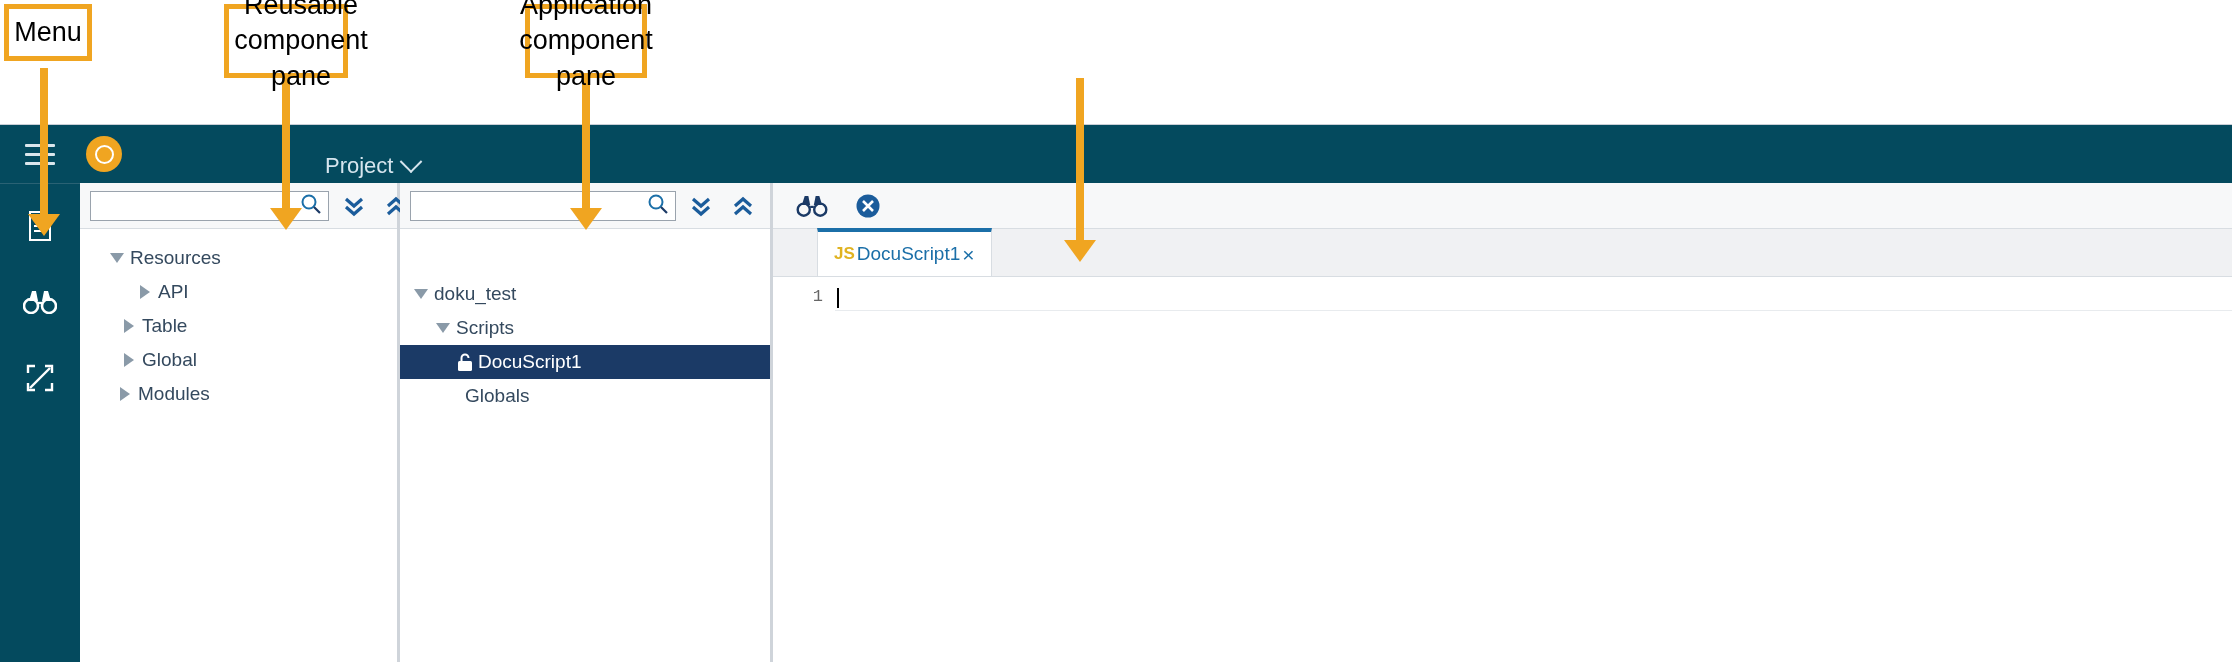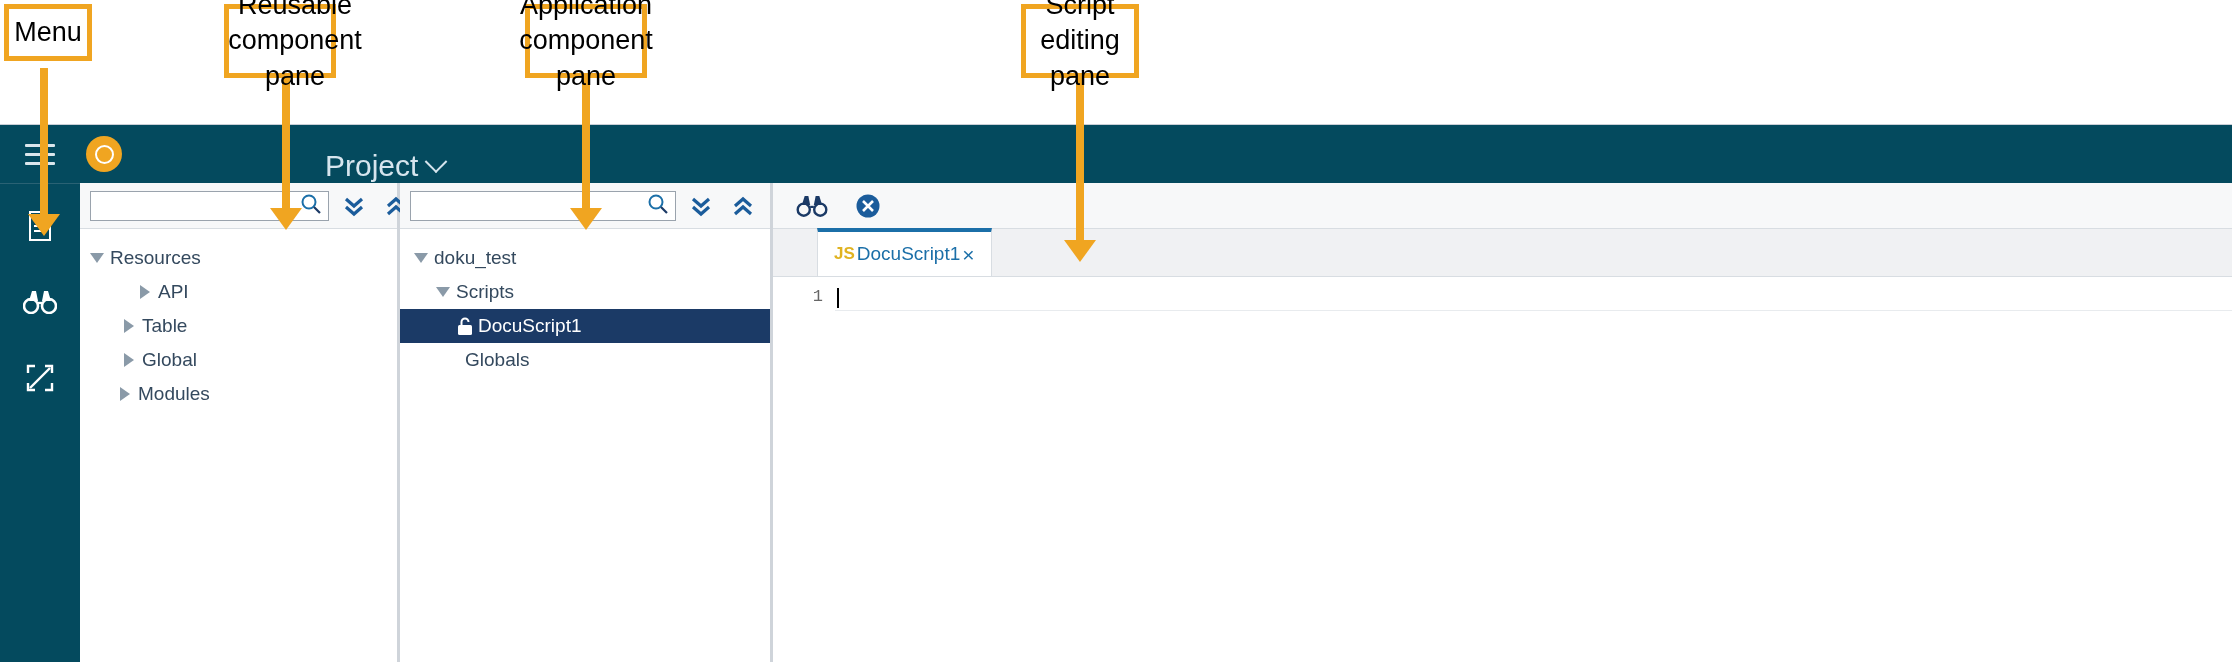--- a/index.html
+++ b/index.html
@@ -79,21 +79,21 @@
     cursor: pointer;
   }
   .logo::after {
     content:""; width: 15px; height: 15px; border-radius:50%;
     border: 2.5px solid #ffffff;
   }
   .project-sel {
     position: absolute;
     left: 325px;
     display: flex; align-items: center; gap: 10px;
-    color: #d6e5ee; font-size: 30px; cursor: pointer; margin-top: 24px;
+    color: #d6e5ee; font-size: 22px; cursor: pointer; margin-top: 24px;
   }
   .chev-down-thin {
     width: 16px; height: 16px;
     border-right: 2.5px solid #d6e5ee;
     border-bottom: 2.5px solid #d6e5ee;
     transform: rotate(45deg) translate(-3px,-3px);
   }
 
   
   .body-row { display: flex; height: 480px; }
@@ -222,40 +222,36 @@
 <body>
 
 <div id="root">
 
   <div class="callout" style="left:4px; top:4px; width:88px; height:57px;">
     <span>Menu</span>
   </div>
   <div class="arrow" style="left:40px; top:68px; width:8px; height:150px;"></div>
   <div class="arrowhead" style="left:28px; top:214px;"></div>
 
-  <div class="callout multi" style="left:224px; top:4px; width:112px; height:74px;padding-left:36px;">
+  <div class="callout multi" style="left:224px; top:4px; width:124px; height:74px;padding-left:36px;">
     <span style="white-space:pre-line;">Reusable
 component
 pane</span>
   </div>
   <div class="arrow" style="left:282px; top:78px; width:8px; height:134px;"></div>
   <div class="arrowhead" style="left:270px; top:208px;"></div>
 
   <div class="callout multi" style="left:525px; top:4px; width:122px; height:74px;">
     <span style="white-space:pre-line;">Application
 component
 pane</span>
   </div>
   <div class="arrow" style="left:582px; top:78px; width:8px; height:134px;"></div>
   <div class="arrowhead" style="left:570px; top:208px;"></div>
 
-  <div class="callout multi" style="left:1021px; top:4px; width:118px; height:74px;">
-    <span style="white-space:pre-line;">Script
-editing pane</span>
-  </div>
   <div class="arrow" style="left:1076px; top:78px; width:8px; height:166px;"></div>
   <div class="arrowhead" style="left:1064px; top:240px;"></div>
 
   <div id="app">
 
     <div class="header">
       <div class="hamburger">
         <span></span>
           <span></span>
           <span></span>
@@ -315,21 +311,21 @@
             </svg>
           </div>
           <div class="icon-btn">
             <svg width="26" height="26" viewBox="0 0 26 26">
               <path d="M5 13 L13 6 L21 13" fill="none" stroke="#1B5C9B" stroke-width="3.2"></path>
               <path d="M5 21 L13 14 L21 21" fill="none" stroke="#1B5C9B" stroke-width="3.2"></path>
             </svg>
           </div>
         </div>
         <div class="tree">
-          <div class="node" style="padding-left:4px;">
+          <div class="node" style="padding-left:24px;">
             <span class="tw">
                 <i class="tri-down"></i>
               </span>
             <span>Resources</span>
           </div>
           <div class="node" style="padding-left:52px;">
             <span class="tw">
                 <i class="tri-right"></i>
               </span>
             <span>API</span>
@@ -373,21 +369,21 @@
             </svg>
           </div>
           <div class="icon-btn">
             <svg width="26" height="26" viewBox="0 0 26 26">
               <path d="M5 13 L13 6 L21 13" fill="none" stroke="#1B5C9B" stroke-width="3.2"></path>
               <path d="M5 21 L13 14 L21 21" fill="none" stroke="#1B5C9B" stroke-width="3.2"></path>
             </svg>
           </div>
         </div>
         <div class="tree">
-          <div class="node" style="padding-left:8px;">
+          <div class="node" style="padding-left:8px;margin-top:36px;">
             <span class="tw">
                 <i class="tri-down"></i>
               </span>
             <span>doku_test</span>
           </div>
           <div class="node" style="padding-left:30px;">
             <span class="tw">
                 <i class="tri-down"></i>
               </span>
             <span>Scripts</span>

